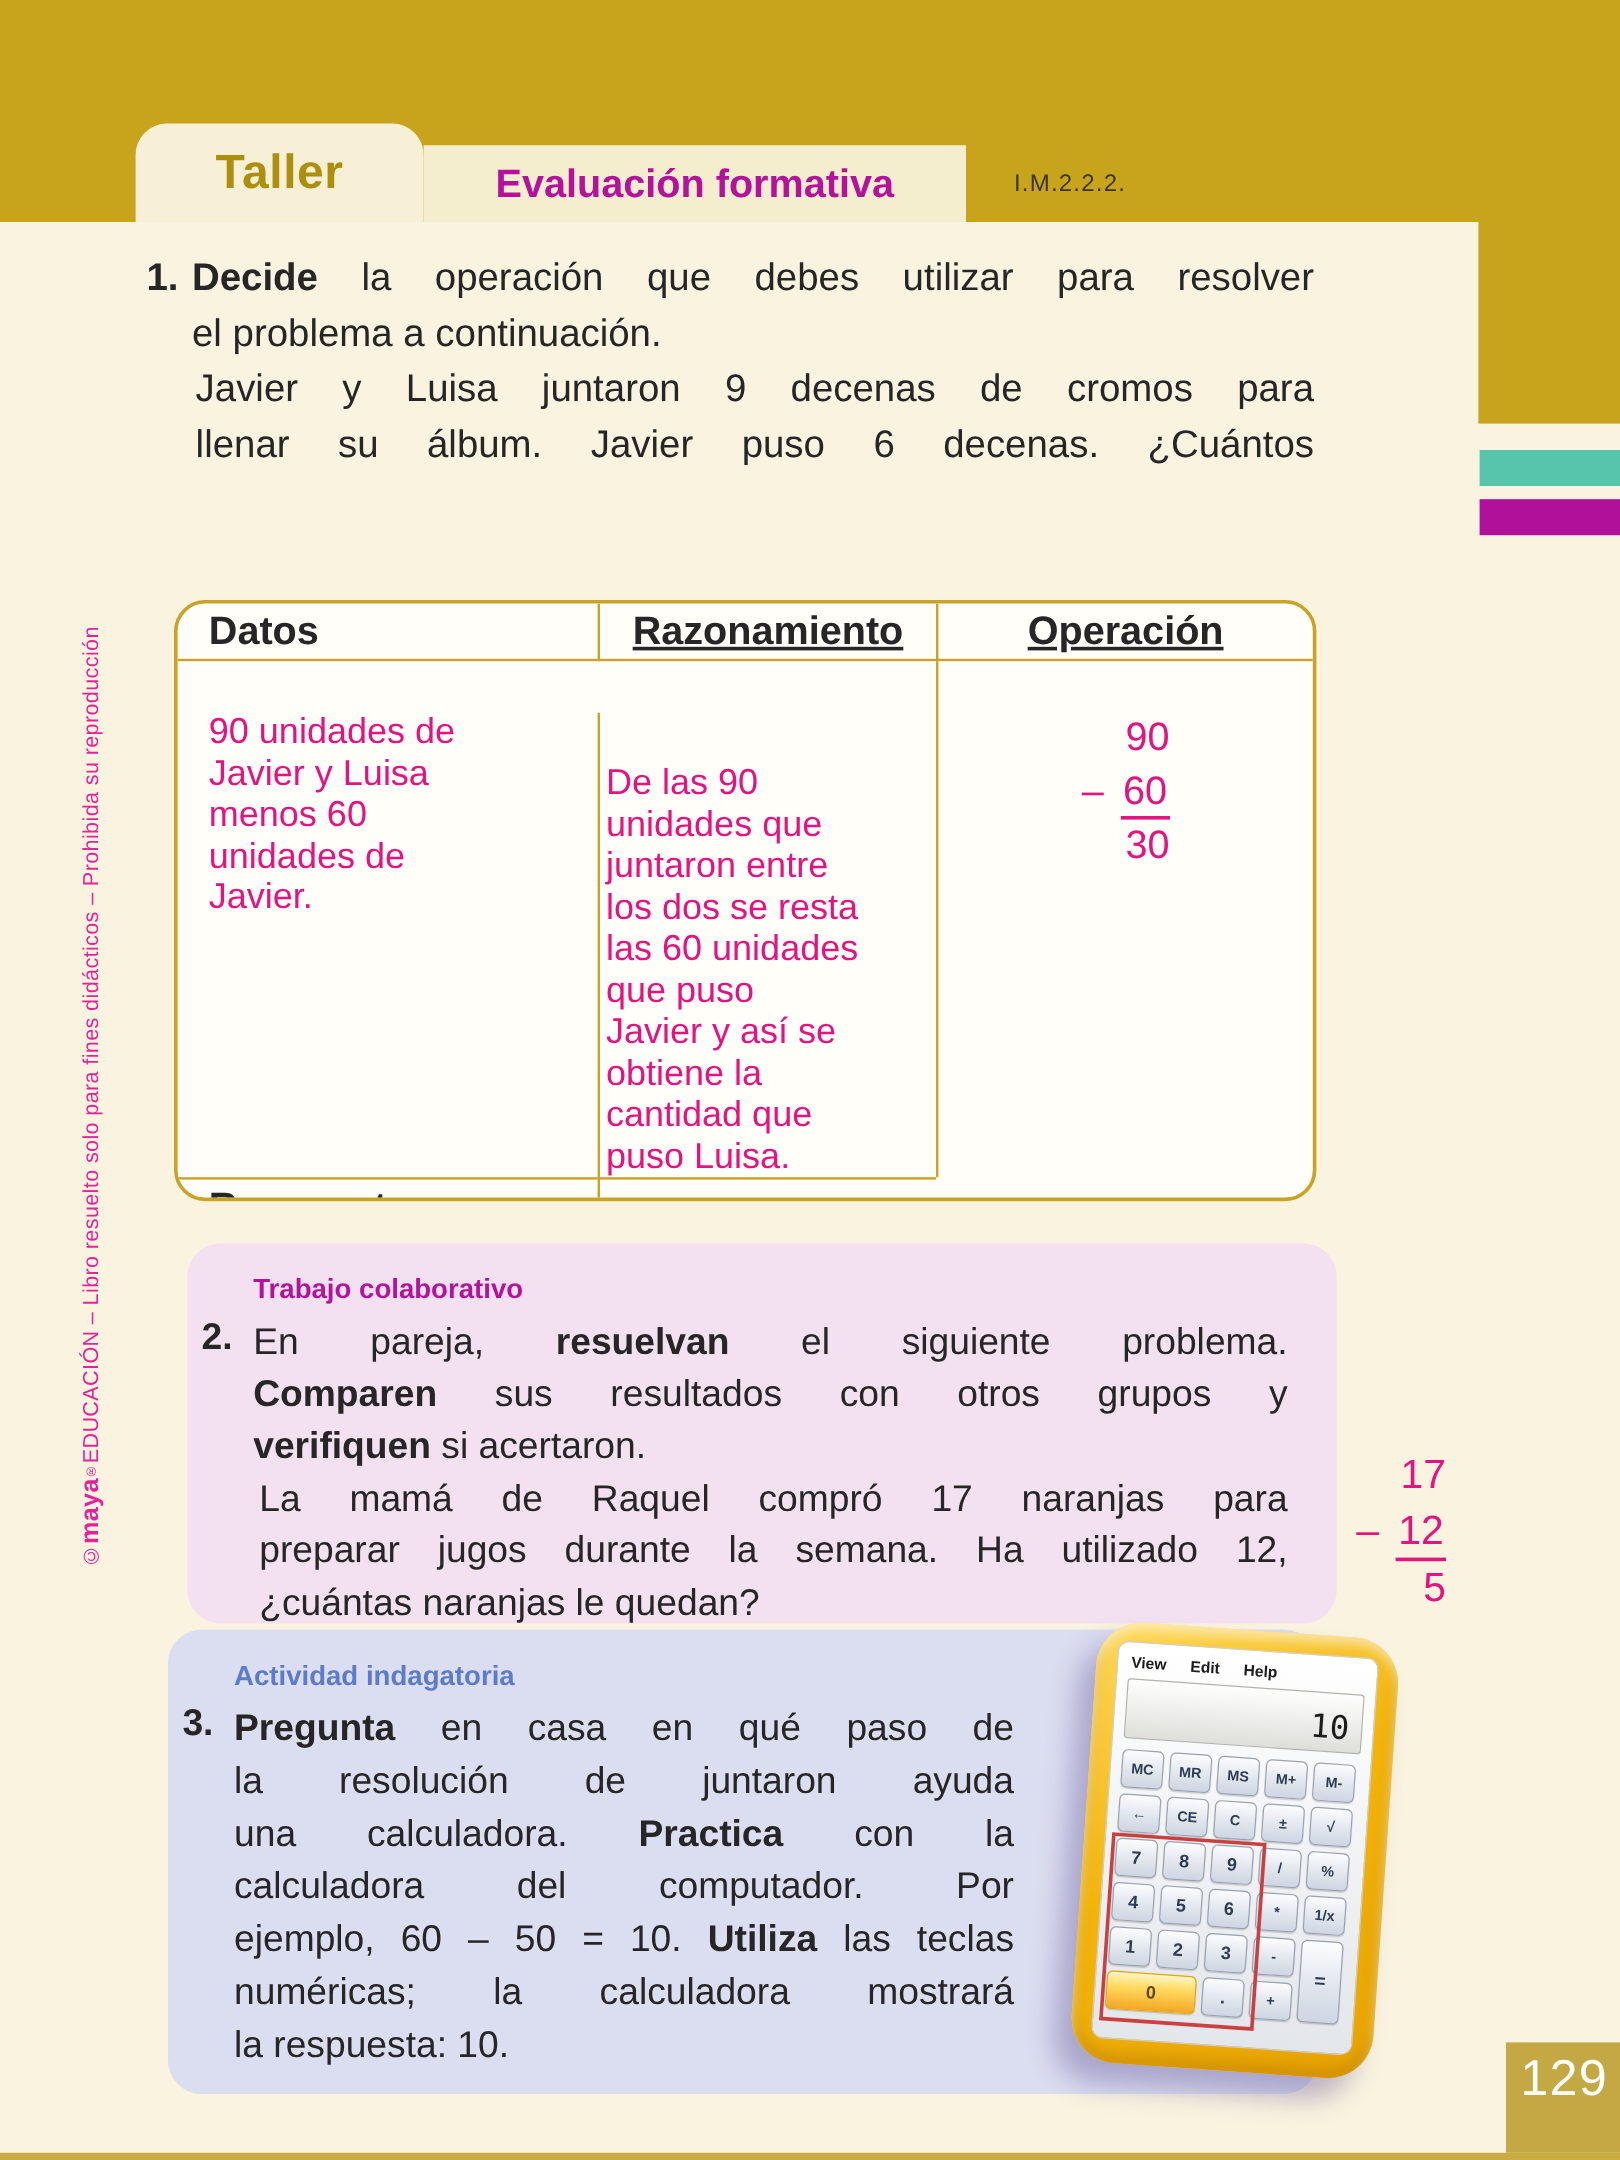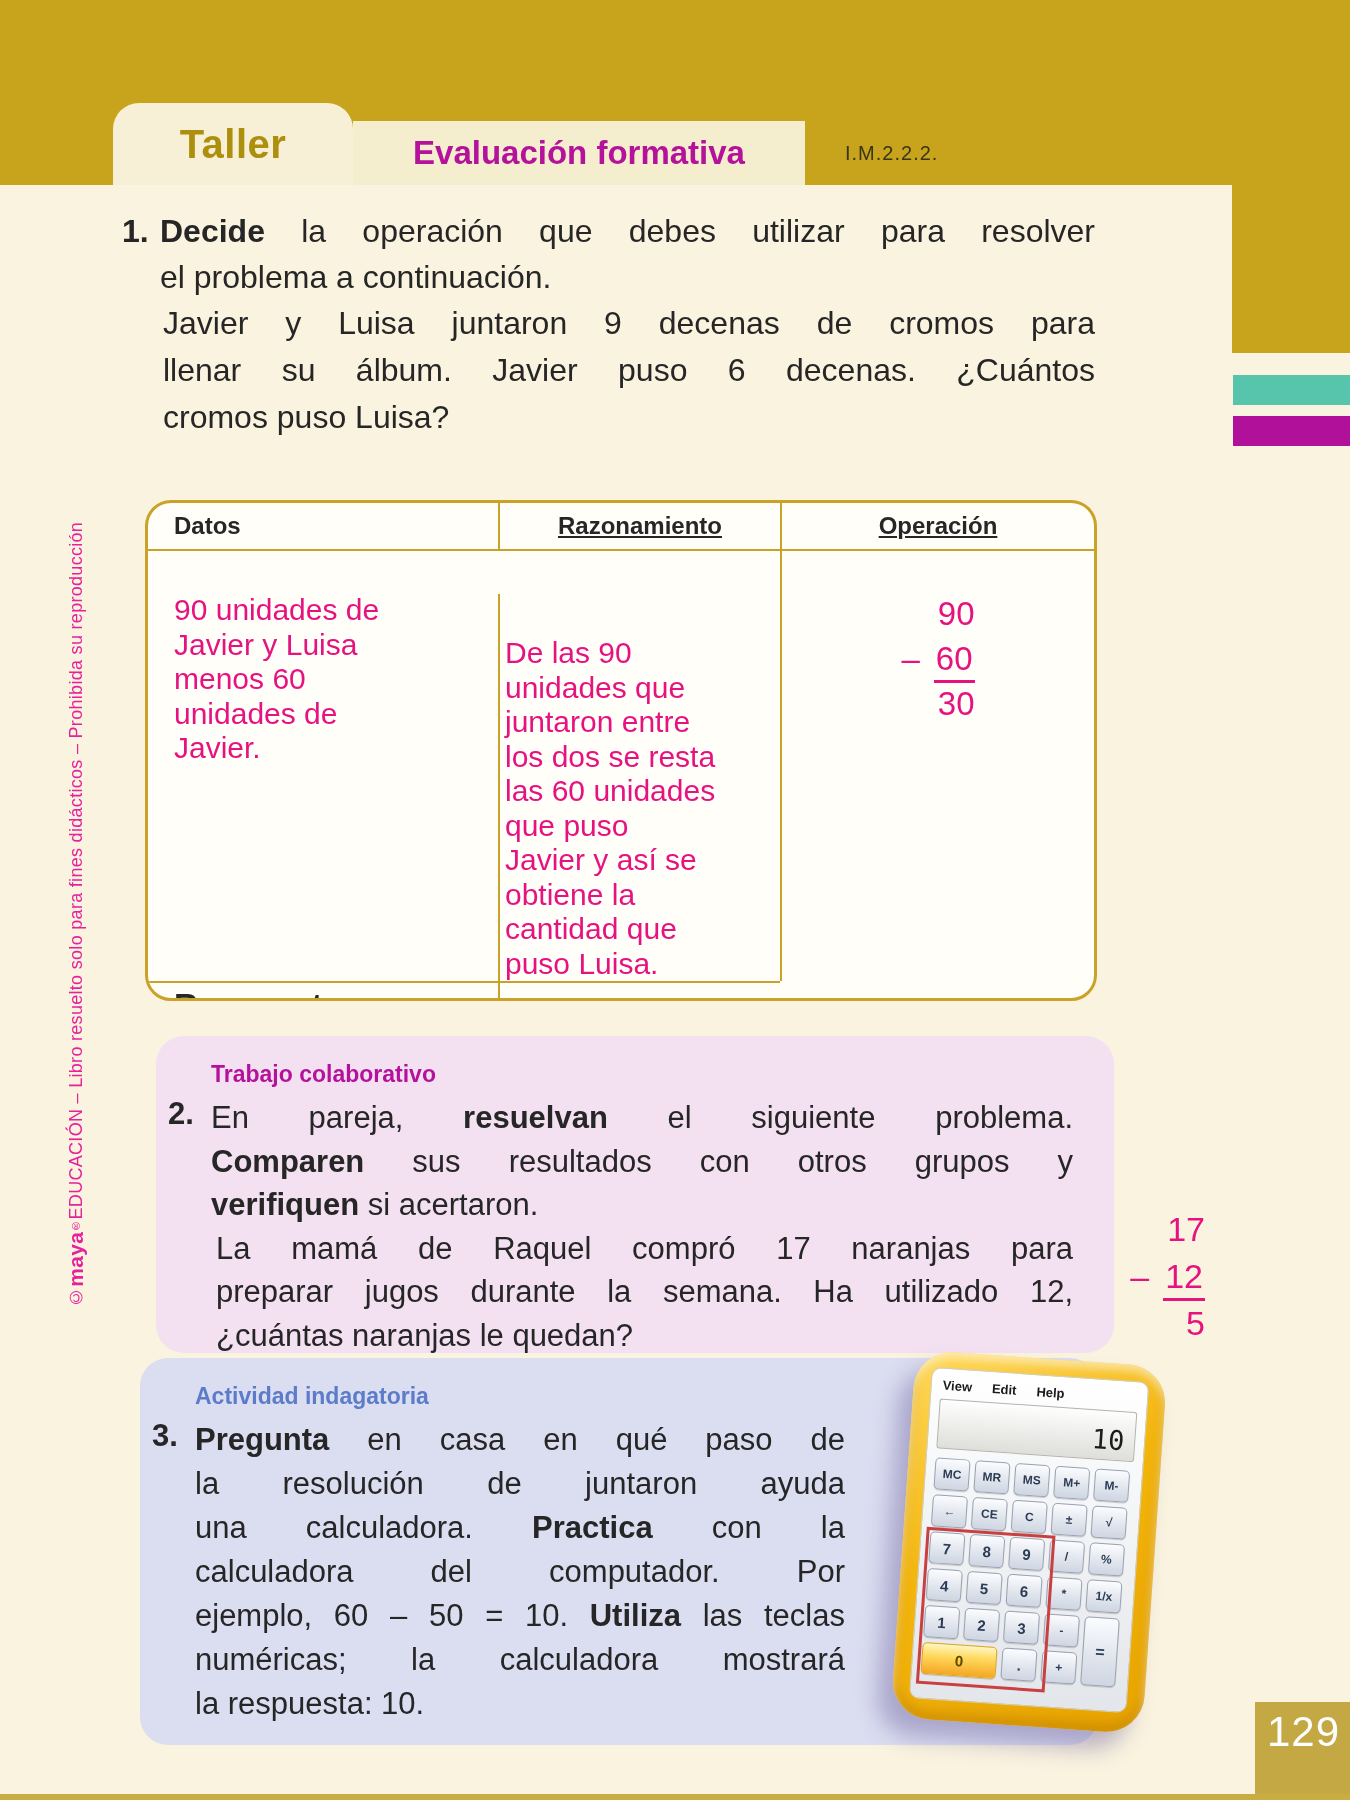--- a/index.html
+++ b/index.html
@@ -45,21 +45,21 @@
   .prob1{left:163px;top:300px;width:932px;font-size:32px;line-height:47px;}
   .tline{display:block;}
   .tline.just{text-align:justify;text-align-last:justify;}
   
   .sol-table{left:145px;top:500px;width:952px;height:501px;background:#FFFEF8;
     border:3px solid var(--table-border);border-radius:26px;
     display:grid;grid-template-columns:350px 282px 314px;grid-template-rows:48px 1fr 47px;
     box-sizing:border-box;overflow:hidden;}
   .cell{box-sizing:border-box;}
   .bl{border-left:2px solid var(--table-border);}
-  .hd{border-bottom:2px solid var(--table-border);font-weight:bold;font-size:24px;
+  .hd{border-bottom:2px solid var(--table-border);font-weight:bold;font-size:33px;
       display:flex;align-items:center;text-align:center;}
   .hd.left{padding-left:26px;}
   .hd.center{justify-content:center;text-decoration:underline;}
   .pinkcell{color:var(--pink-text);font-size:30px;line-height:34.5px;}
   .cell-datos{padding:42px 8px 0 26px;}
   .cell-raz{padding:42px 4px 0 5px;margin-top:43px;}
   .cell-op{padding-top:40px;display:flex;justify-content:center;}
   .op-stack{color:var(--pink-text);font-size:33px;line-height:45px;text-align:right;}
   .op-line{white-space:nowrap;}
   .op-minus{margin-right:14px;}
@@ -131,21 +131,20 @@
 <div class="abs p1 ex-row">
   <span class="num-col">1.</span>
   <span class="txt">
       <span class="tline just"><b>Decide</b><span> la operación que debes utilizar para resolver</span></span>
       <span class="tline">el problema a continuación.</span>
     </span>
 </div>
 <div class="abs prob1">
     <span class="tline just">Javier y Luisa juntaron 9 decenas de cromos para</span>
     <span class="tline just">llenar su álbum. Javier puso 6 decenas. ¿Cuántos</span>
-    <span class="tline">cromos puso Luisa?</span>
   </div>
 
 <div class="abs sol-table">
   <div class="cell hd left">Datos</div>
   <div class="cell hd center bl">Razonamiento</div>
   <div class="cell hd center bl">Operación</div>
 
   <div class="cell pinkcell cell-datos">
       <span class="tline">90 unidades de</span>
       <span class="tline">Javier y Luisa</span>

